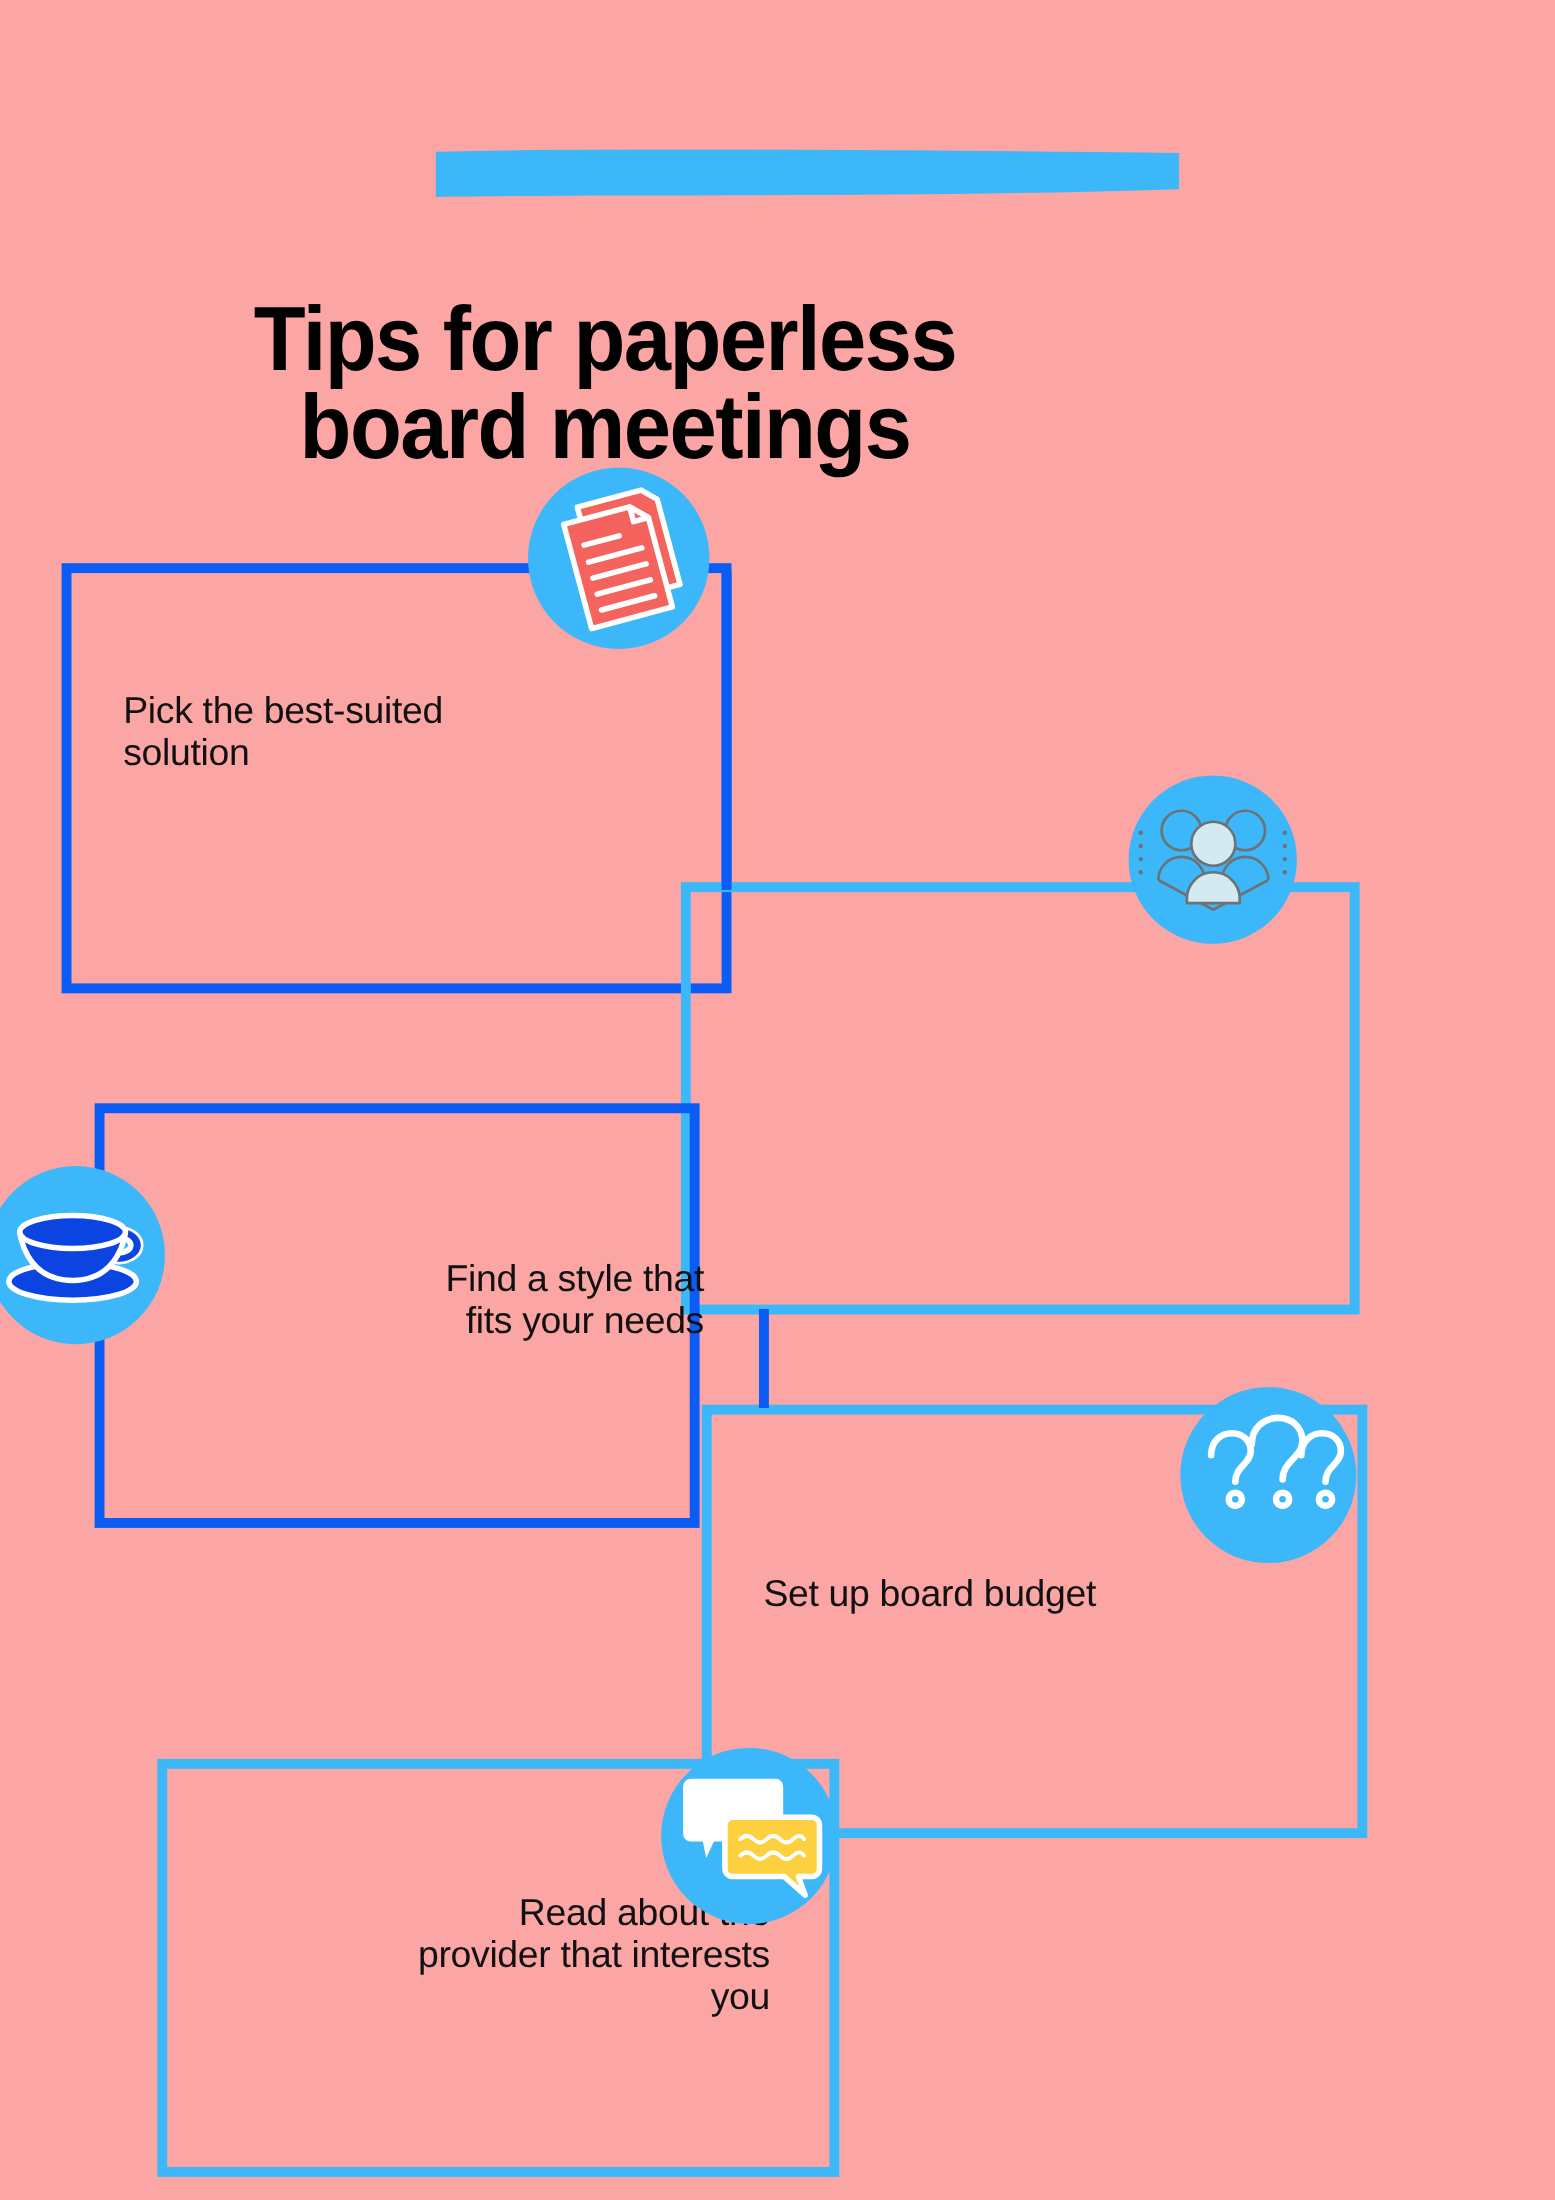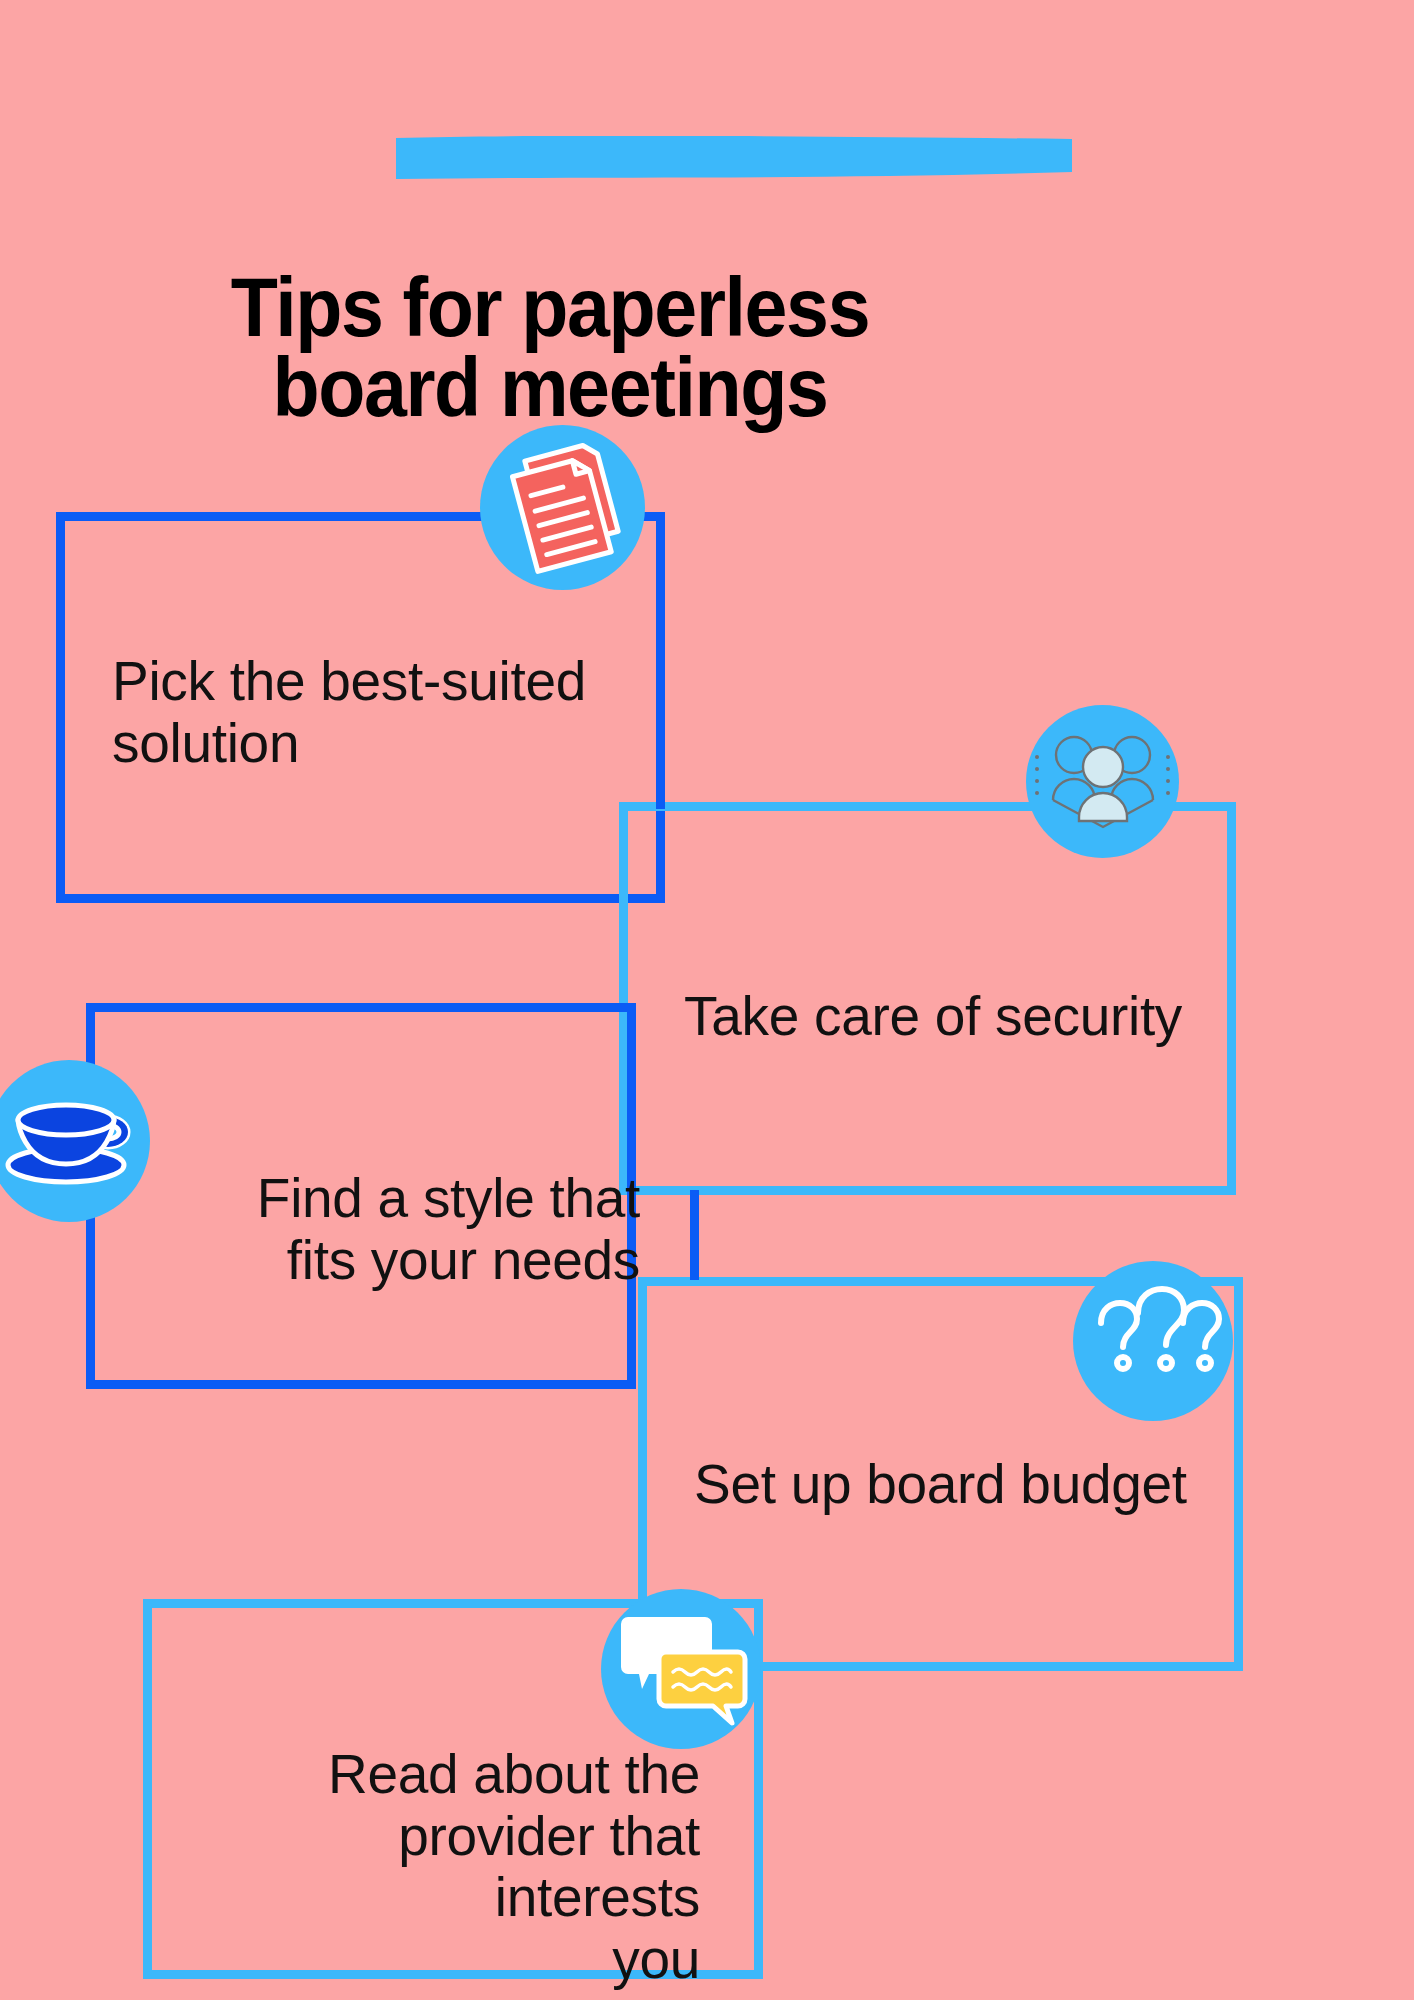--- a/index.html
+++ b/index.html
@@ -49,26 +49,25 @@
     box-sizing: border-box;
     background: transparent;
   }
   .box.dark  { border: 9px solid #0B5CF5; }
   .box.light { border: 9px solid #3CB8FA; }
 
   .box-label {
     position: absolute;
     font-family: "Liberation Sans", sans-serif;
     font-weight: 400;
-    font-size: 55px;
+    font-size: 34px;
     line-height: 1.12;
     color: #111111;
     letter-spacing: -0.3px;
     white-space: pre-line;
-    margin-top: 24px;
   }
 
   
   .conn {
     position: absolute;
     background: #0B5CF5;
   }
 
   
   .icon-circle {
@@ -107,21 +106,20 @@
 
   <div class="conn zconn" style="left:656px; top:519px; width:9px; height:290px;"></div>
 
   <div class="conn zconn" style="left:690px; top:1190px; width:9px; height:90px;"></div>
 
   <div class="box dark z1" style="left:56px; top:512px; width:609px; height:391px;"></div>
   <div class="box-label ztext" style="left:112px; top:627px; width:500px;">Pick the best-suited
 solution</div>
 
   <div class="box light z2" style="left:619px; top:802px; width:617px; height:393px;"></div>
-  <div class="box-label ztext" style="left:684px; top:962px; width:540px;">Take care of security</div>
 
   <div class="box dark z3" style="left:86px; top:1003px; width:550px; height:386px;"></div>
   <div class="box-label ztext" style="left:200px; top:1144px; width:440px;text-align:right;">Find a style that
 fits your needs</div>
 
   <div class="box light z4" style="left:638px; top:1277px; width:605px; height:394px;"></div>
   <div class="box-label ztext" style="left:694px; top:1430px; width:520px;">Set up board budget</div>
 
   <div class="box light z5" style="left:143px; top:1599px; width:620px; height:380px;"></div>
   <div class="box-label ztext" style="left:200px; top:1720px; width:500px;text-align:right;">Read about the

